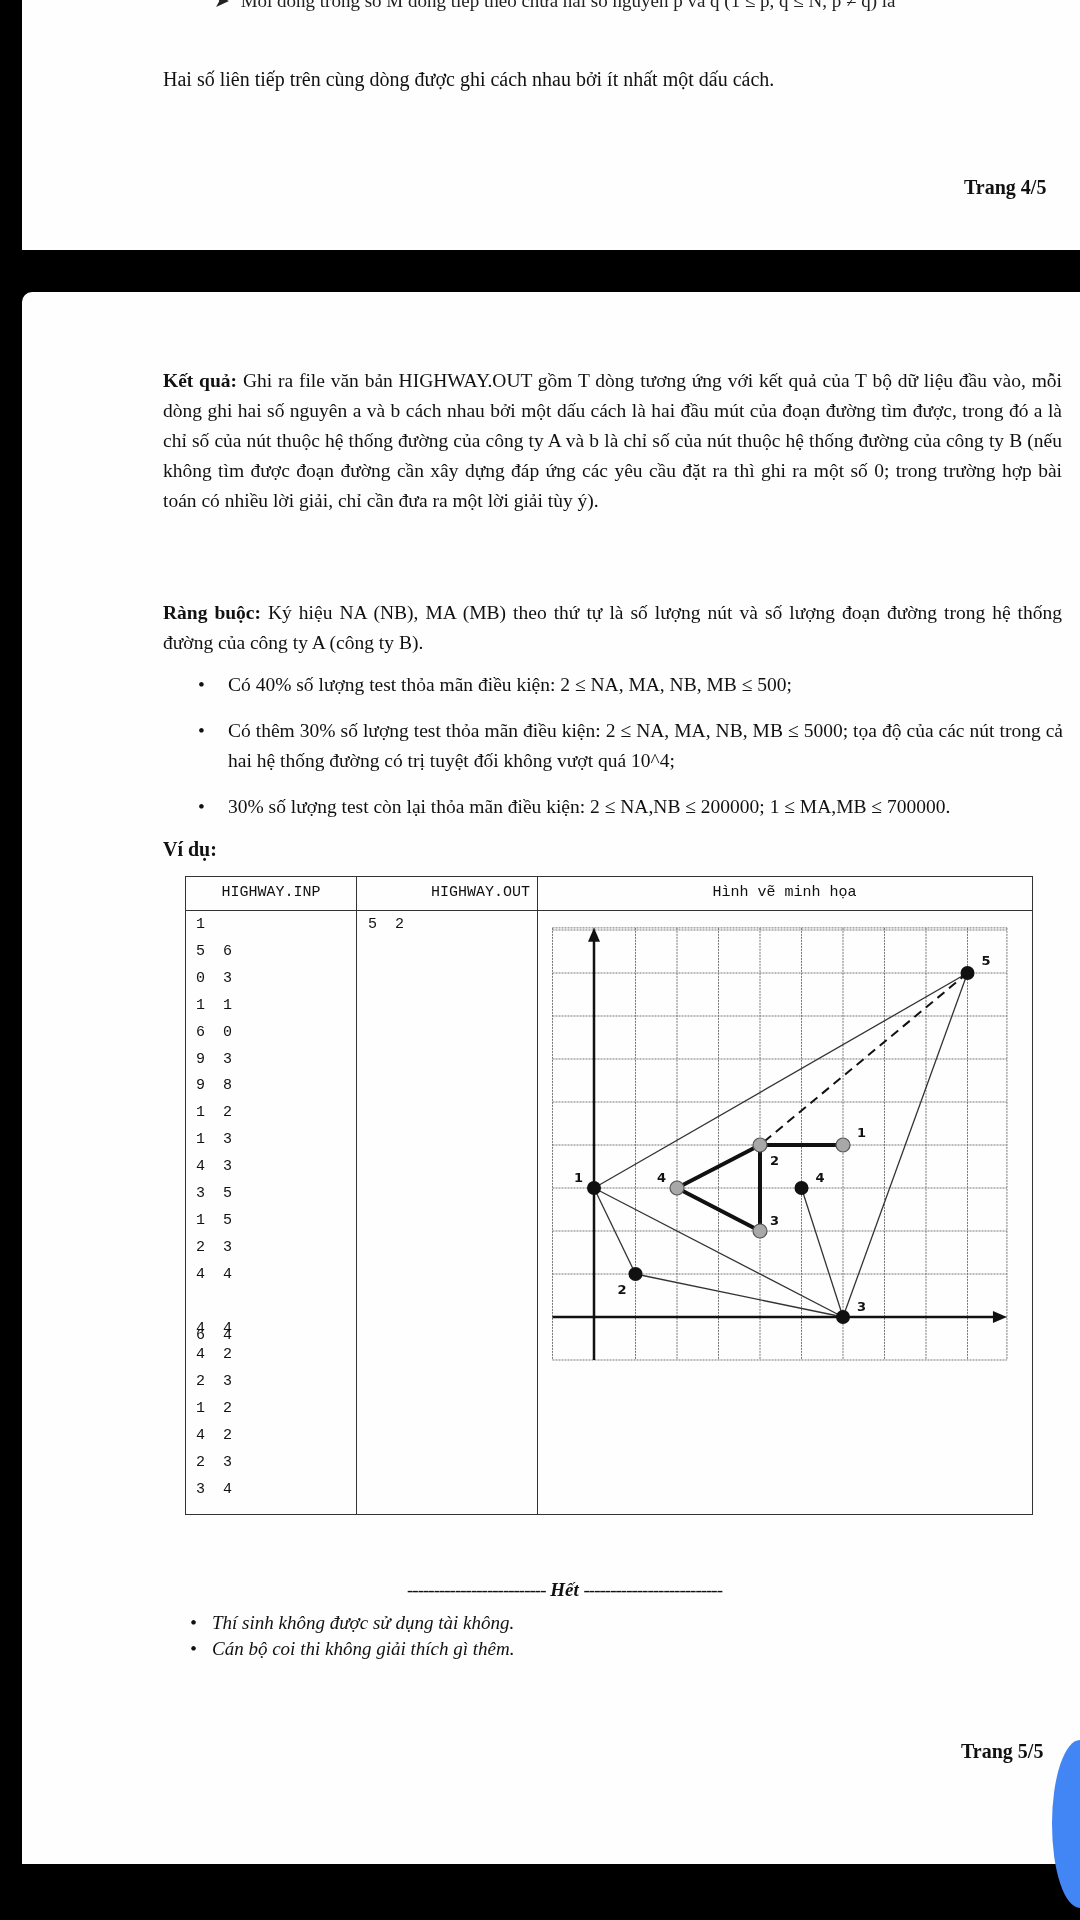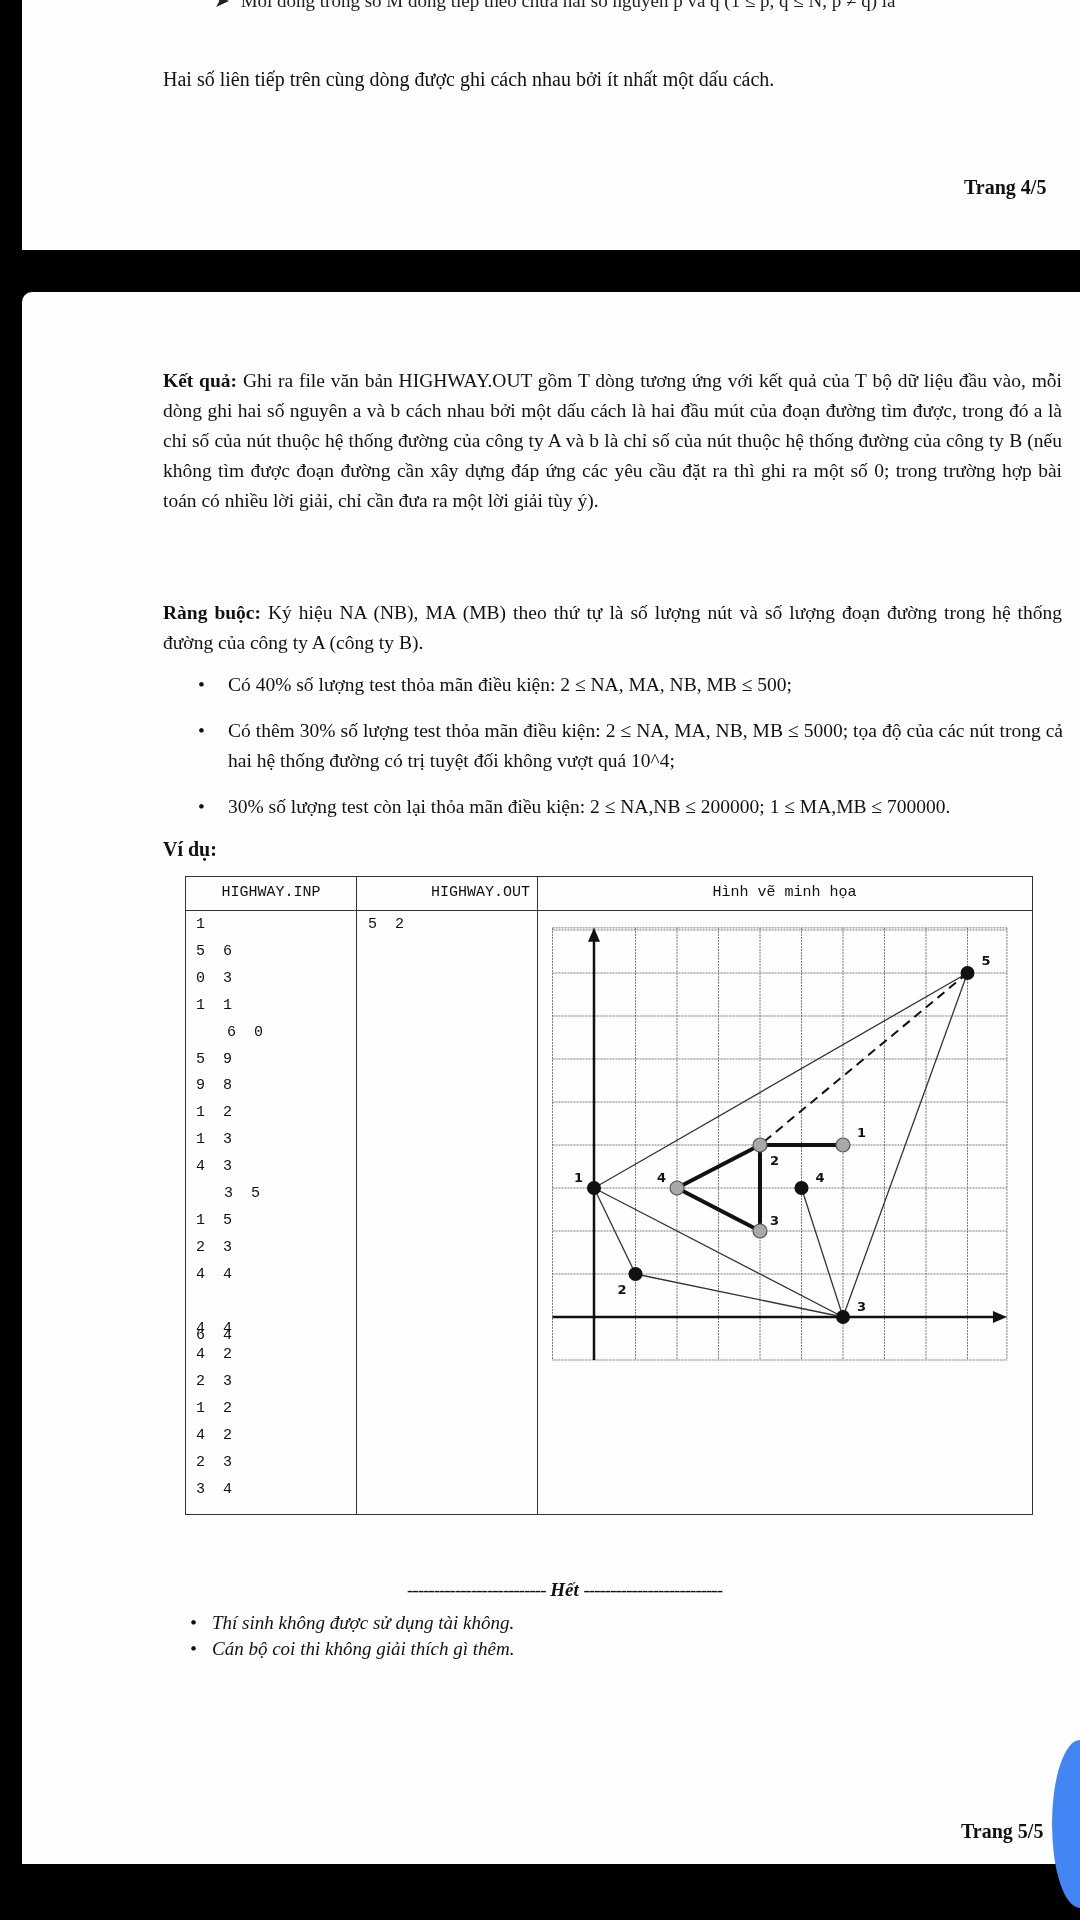--- a/index.html
+++ b/index.html
@@ -65,27 +65,27 @@
 
     <div class="cell-h" style="left:0;width:170px;top:7px;">HIGHWAY.INP</div>
     <div class="cell-h" style="left:170px;width:181px;top:7px;padding-left:34px;">HIGHWAY.OUT</div>
     <div class="cell-h" style="left:351px;width:495px;top:7px;">Hình vẽ minh họa</div>
 
     <div id="inp-lines" style="position:absolute;left:10px;top:39px;">
         <div class="row-line" style="top: 0px;">1</div>
         <div class="row-line" style="top: 26.9px;">5  6</div>
         <div class="row-line" style="top: 53.8px;">0  3</div>
         <div class="row-line" style="top: 80.7px;">1  1</div>
-        <div class="row-line" style="top: 107.6px; margin-left: 31px;">6  0</div>
-        <div class="row-line" style="top: 134.5px;">5  9</div>
+        <div class="row-line" style="top: 107.6px;">6  0</div>
+        <div class="row-line" style="top: 134.5px;">9  3</div>
         <div class="row-line" style="top: 161.4px;">9  8</div>
         <div class="row-line" style="top: 188.3px;">1  2</div>
         <div class="row-line" style="top: 215.2px;">1  3</div>
         <div class="row-line" style="top: 242.1px;">4  3</div>
-        <div class="row-line" style="top: 269px; margin-left: 28px;">3  5</div>
+        <div class="row-line" style="top: 269px;">3  5</div>
         <div class="row-line" style="top: 295.9px;">1  5</div>
         <div class="row-line" style="top: 322.8px;">2  3</div>
         <div class="row-line" style="top: 349.7px;">4  4</div>
         <div class="row-line" style="top: 376.6px; margin-top: 34px;">6  4</div>
         <div class="row-line" style="top: 403.5px;">4  4</div>
         <div class="row-line" style="top: 430.4px;">4  2</div>
         <div class="row-line" style="top: 457.3px;">2  3</div>
         <div class="row-line" style="top: 484.2px;">1  2</div>
         <div class="row-line" style="top: 511.1px;">4  2</div>
         <div class="row-line" style="top: 538px;">2  3</div>
@@ -176,16 +176,16 @@
 
   <div class="bullet" style="left:190px;top:1318px;font-style:italic;font-size:19px;line-height:26px;">
     <span class="dot" style="left:-22px">•</span>
     <span>Thí sinh không được sử dụng tài không.</span>
   </div>
   <div class="bullet" style="left:190px;top:1344px;font-style:italic;font-size:19px;line-height:26px;">
     <span class="dot" style="left:-22px">•</span>
     <span>Cán bộ coi thi không giải thích gì thêm.</span>
   </div>
 
-  <div class="pg" style="left:939px;top:1528px;">Trang 5/5</div>
+  <div class="pg" style="left:939px;top:1448px;">Trang 5/5</div>
 </div>
 
 <div class="scroll-handle"></div>
 
 </body></html>

